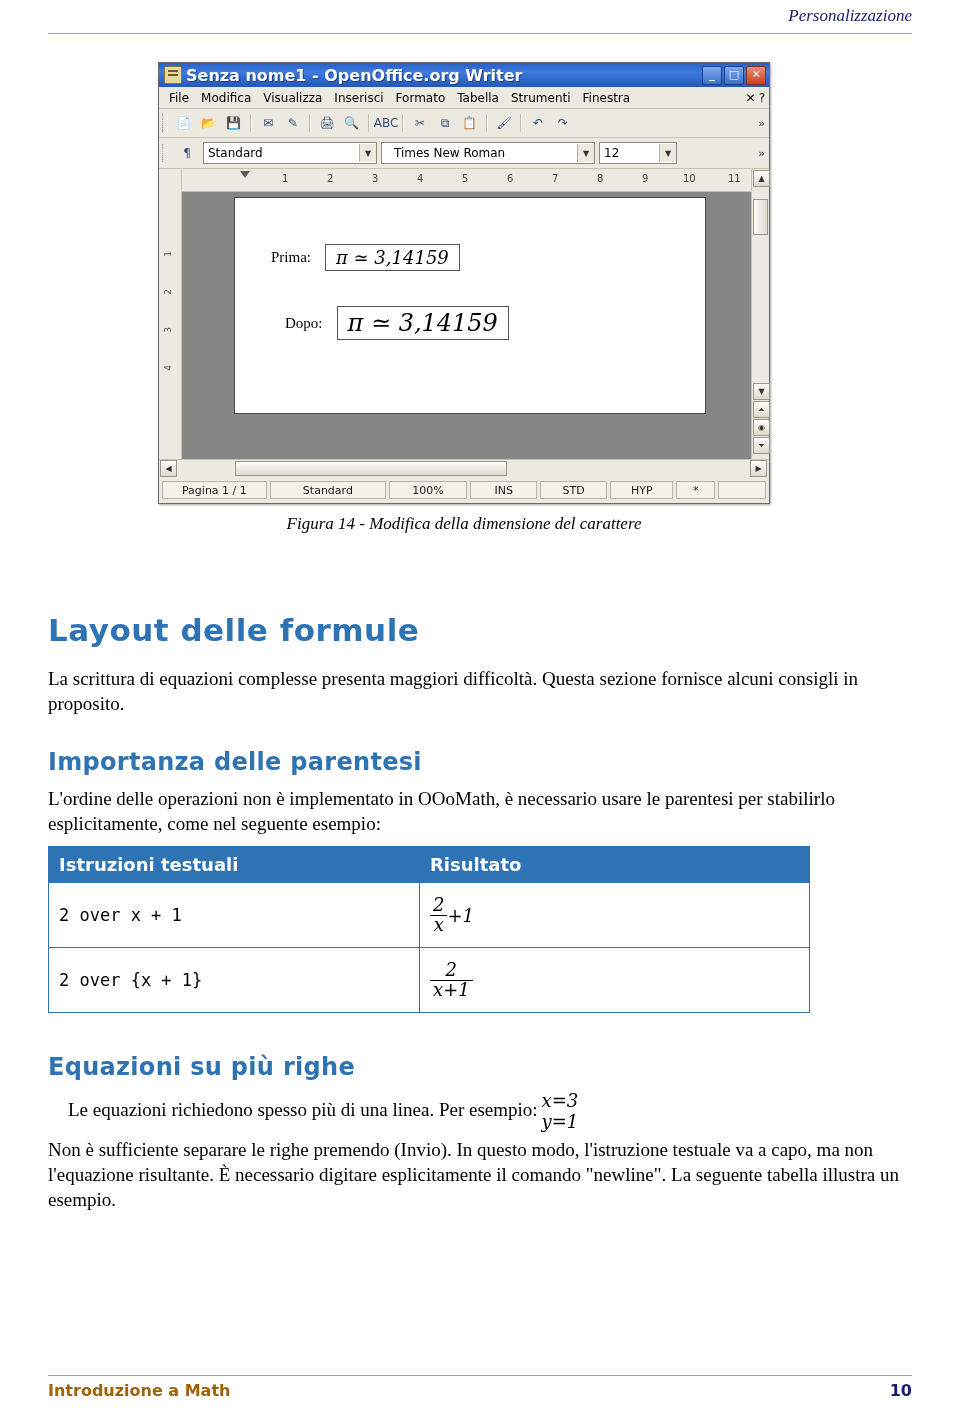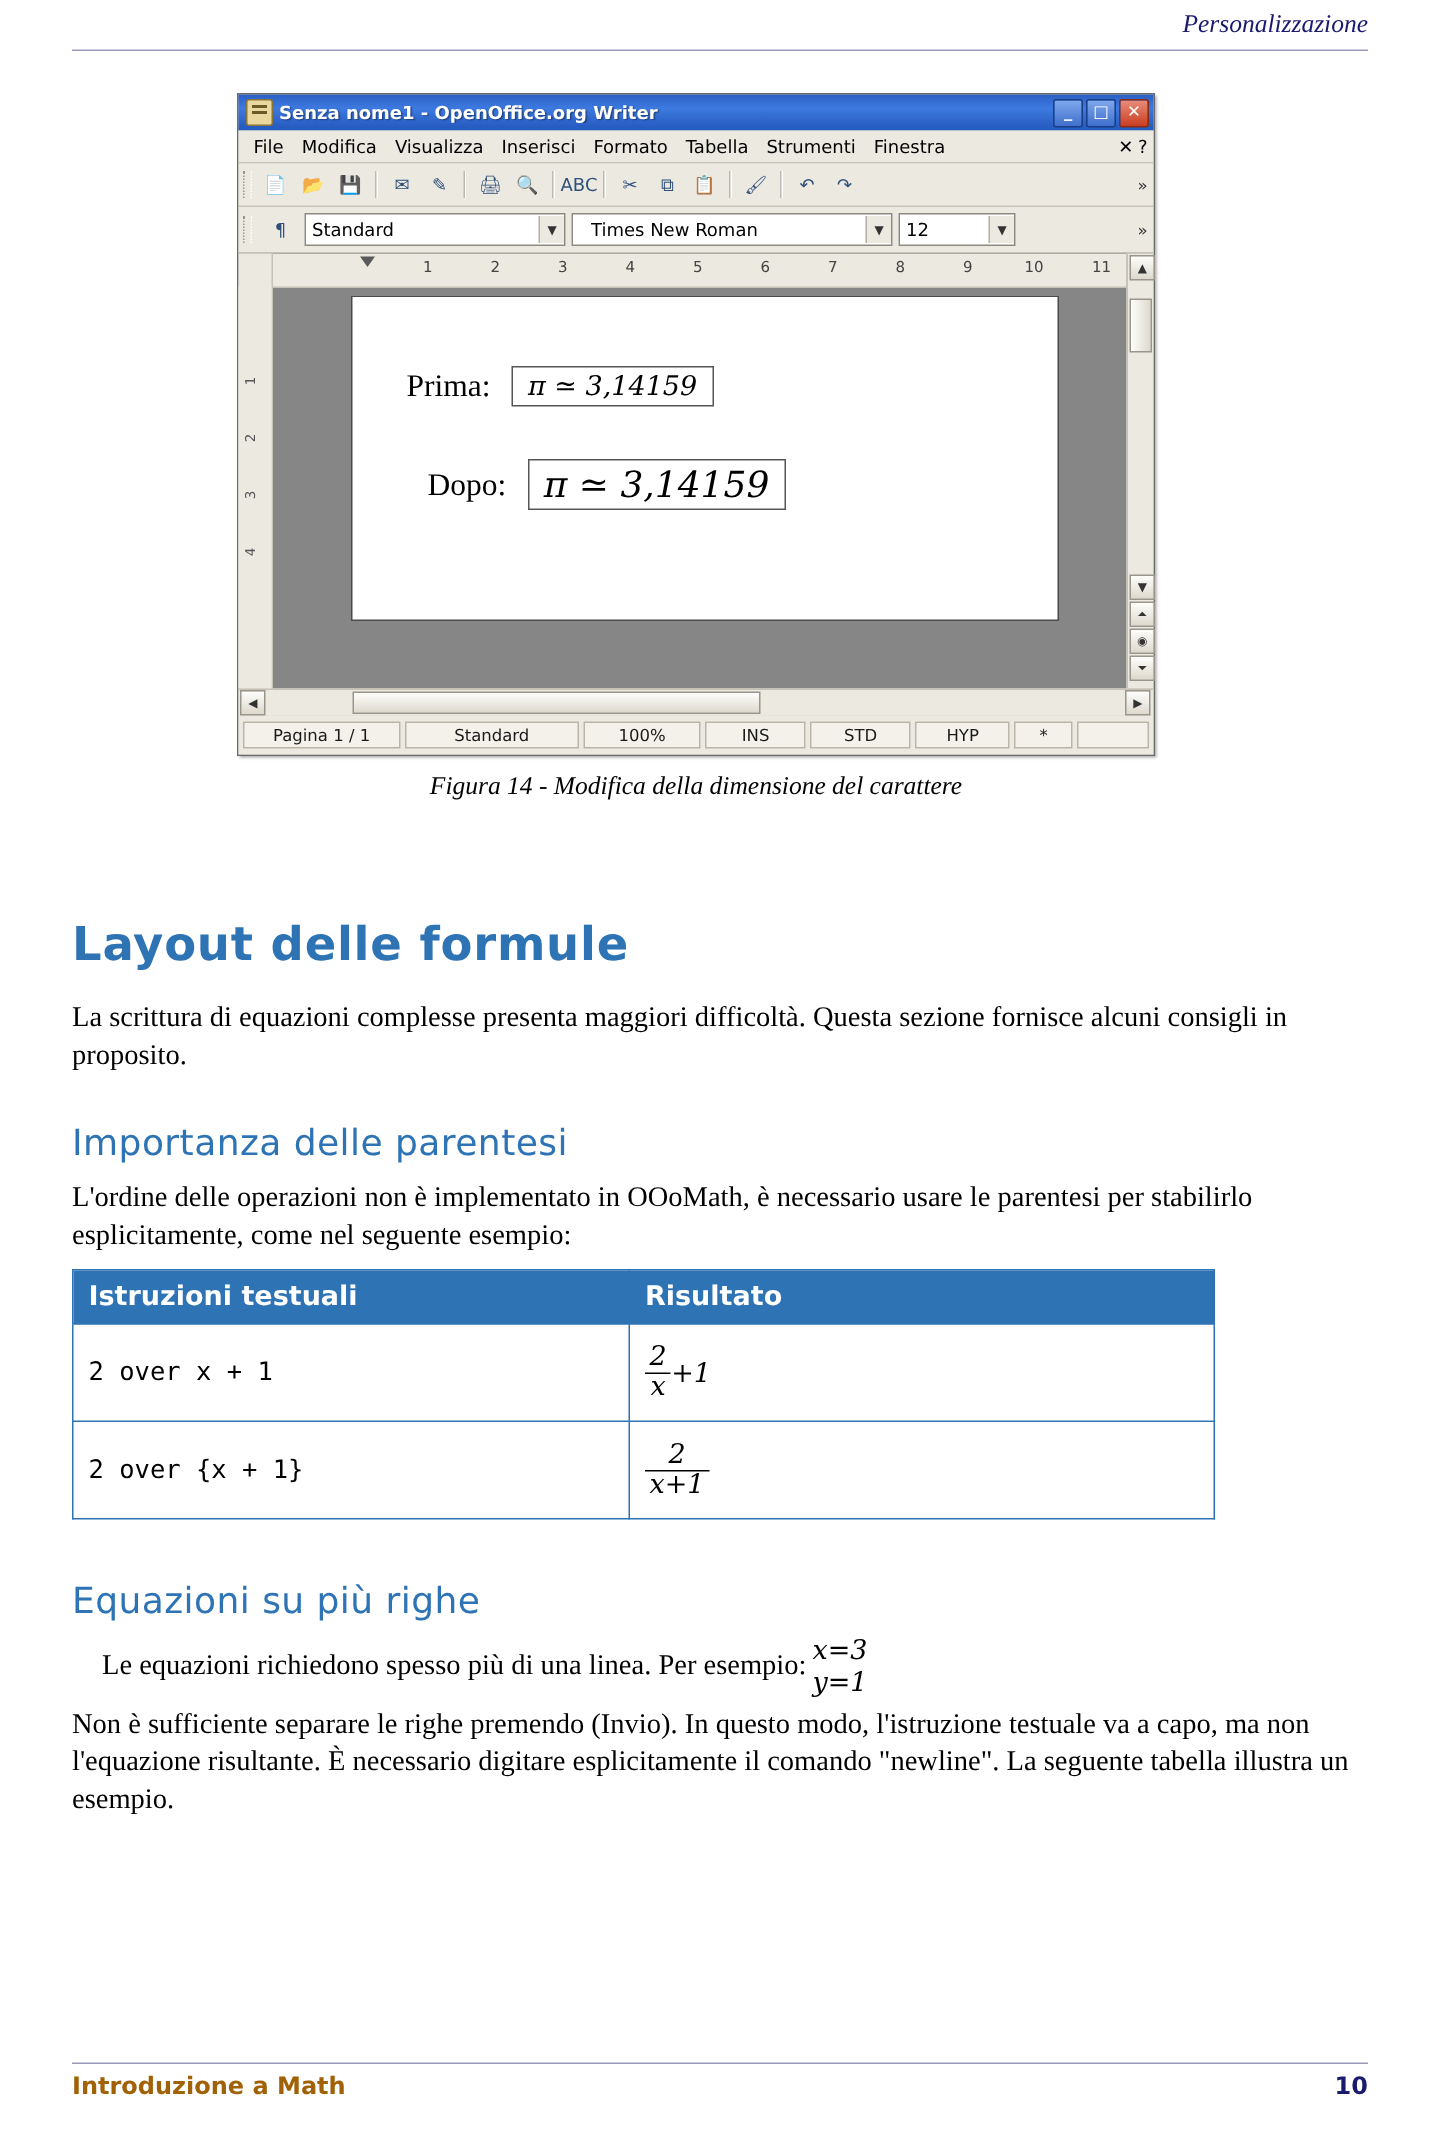--- a/index.html
+++ b/index.html
@@ -74,21 +74,21 @@
   }
   .title-icon:after {
     content: "";
     position: absolute;
     left: 3px; top: 3px; right: 3px;
     height: 2px;
     background: #6b5a28;
     box-shadow: 0 4px 0 #6b5a28;
   }
   .title-text {
-    font-size: 12px;
+    font-size: 16px;
     font-weight: bold;
     flex: 1;
     white-space: nowrap;
     overflow: hidden;
     text-shadow: 1px 1px 1px rgba(0,0,0,0.4);
   }
   .win-btns { display: flex; gap: 2px; }
   .win-btn {
     width: 18px; height: 17px;
     border: 1px solid #1b3f86;
@@ -258,21 +258,21 @@
     background: #ffffff;
     border: 1px solid #4a4a4a;
   }
   .formula-row {
     position: absolute;
     display: flex;
     align-items: center;
     font-family: "Liberation Serif", serif;
   }
   .formula-label {
-    font-size: 21px;
+    font-size: 15px;
     color: #000;
     margin-right: 14px;
   }
   .formula-box {
     border: 1px solid #555;
     background: #fff;
     padding: 2px 10px;
     font-family: "DejaVu Serif", serif;
     font-style: italic;
     white-space: nowrap;
@@ -360,21 +360,21 @@
     font-family: "DejaVu Sans", sans-serif;
     font-size: 31px;
     font-weight: bold;
     color: #2e74b5;
     margin: 0 0 18px 0;
     letter-spacing: 0.5px;
   }
   h2.sub {
     font-family: "DejaVu Sans", sans-serif;
     font-size: 24px;
-    font-weight: normal;
+    font-weight: bold;
     color: #2e74b5;
     margin: 32px 0 10px 0;
     letter-spacing: 0.3px;
   }
   p.body {
     font-family: "Liberation Serif", serif;
     font-size: 19px;
     line-height: 1.32;
     margin: 0 0 10px 0;
     color: #000;

